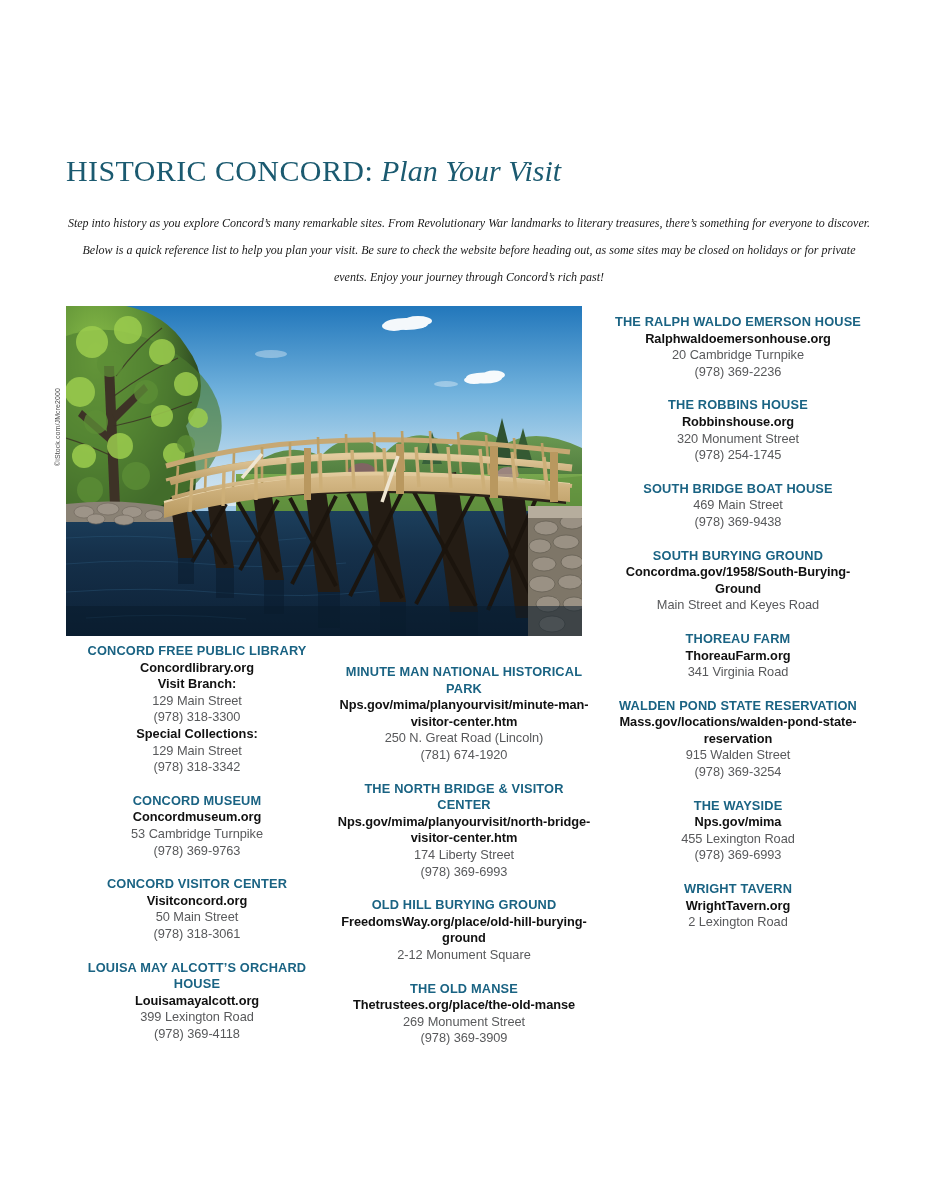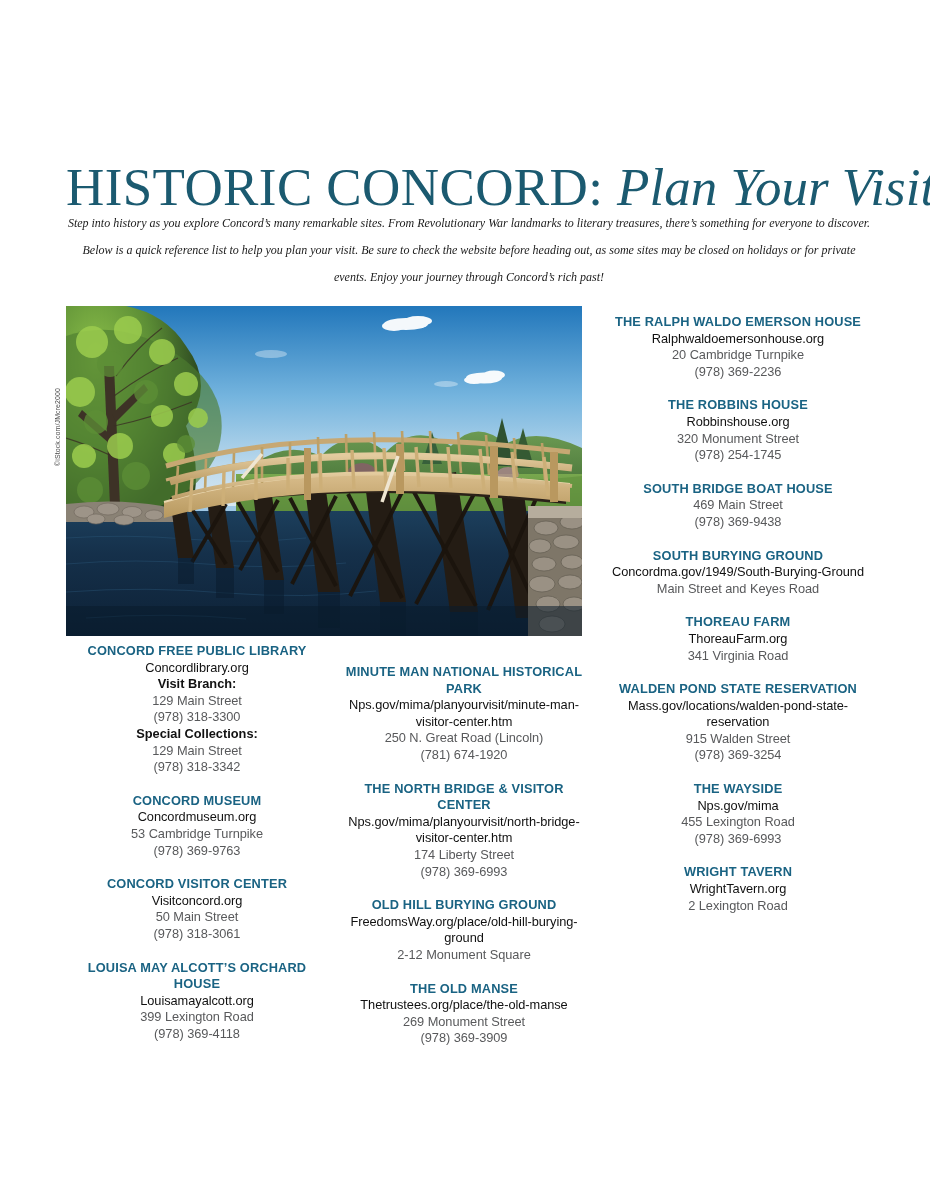--- a/index.html
+++ b/index.html
@@ -16,21 +16,21 @@
     overflow: hidden;
   }
 
   
   .page-title {
     position: absolute;
     left: 66px;
     top: 124px;
     width: 810px;
     font-family: "Liberation Serif", serif;
-    font-size: 53px;
+    font-size: 30px;
     line-height: 54px;
     color: #1b5a70;
     letter-spacing: 0.4px;
     white-space: nowrap;
   }
   .page-title .ttl-regular { font-weight: 400; }
   .page-title .ttl-italic  { font-style: italic; font-weight: 400; letter-spacing: 0; }
 
   .intro {
     position: absolute;
@@ -91,21 +91,21 @@
   .entry-name {
     color: #1a6383;
     font-weight: bold;
     font-size: 12.8px;
     line-height: 16.6px;
     letter-spacing: 0.15px;
     text-transform: uppercase;
   }
   .entry-site {
     color: #111111;
-    font-weight: normal;
+    font-weight: bold;
     font-size: 12.8px;
     line-height: 16.6px;
     letter-spacing: -0.05px;
   }
   .entry-sub {
     color: #111111;
     font-weight: bold;
     font-size: 12.8px;
     line-height: 16.6px;
   }
@@ -421,21 +421,21 @@
       <div class="entry-line">320 Monument Street</div>
       <div class="entry-line">(978) 254-1745</div>
     </div>
     <div class="entry">
       <div class="entry-name">SOUTH BRIDGE BOAT HOUSE</div>
       <div class="entry-line">469 Main Street</div>
       <div class="entry-line">(978) 369-9438</div>
     </div>
     <div class="entry">
       <div class="entry-name">SOUTH BURYING GROUND</div>
-      <div class="entry-site">Concordma.gov/1949/South-Burying-Ground</div>
+      <div class="entry-site">Concordma.gov/1958/South-Burying-Ground</div>
       <div class="entry-line">Main Street and Keyes Road</div>
     </div>
     <div class="entry">
       <div class="entry-name">THOREAU FARM</div>
       <div class="entry-site">ThoreauFarm.org</div>
       <div class="entry-line">341 Virginia Road</div>
     </div>
     <div class="entry">
       <div class="entry-name">WALDEN POND STATE RESERVATION</div>
       <div class="entry-site">Mass.gov/locations/walden-pond-state-reservation</div>

